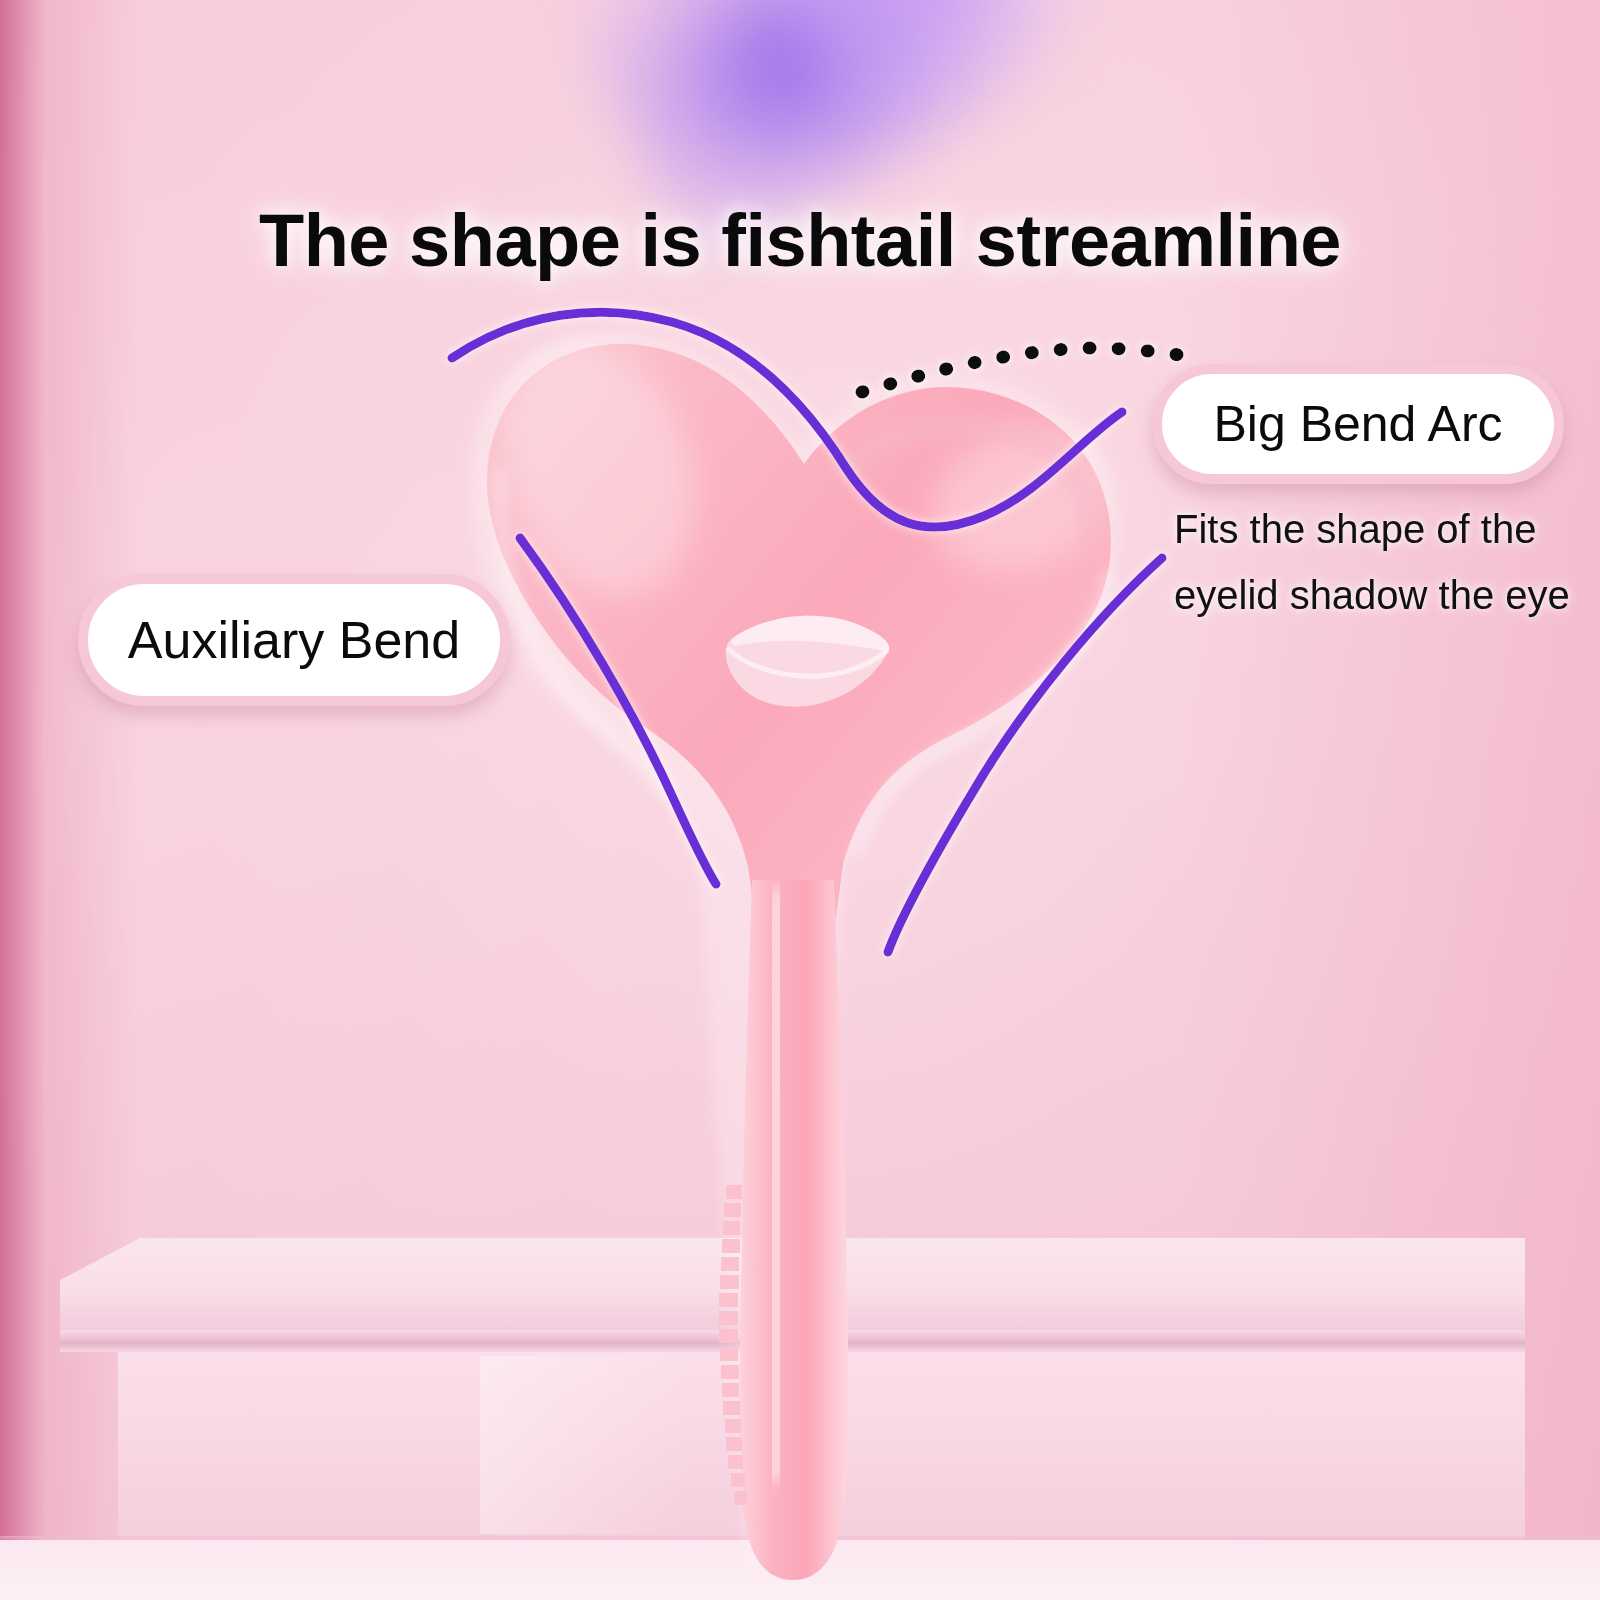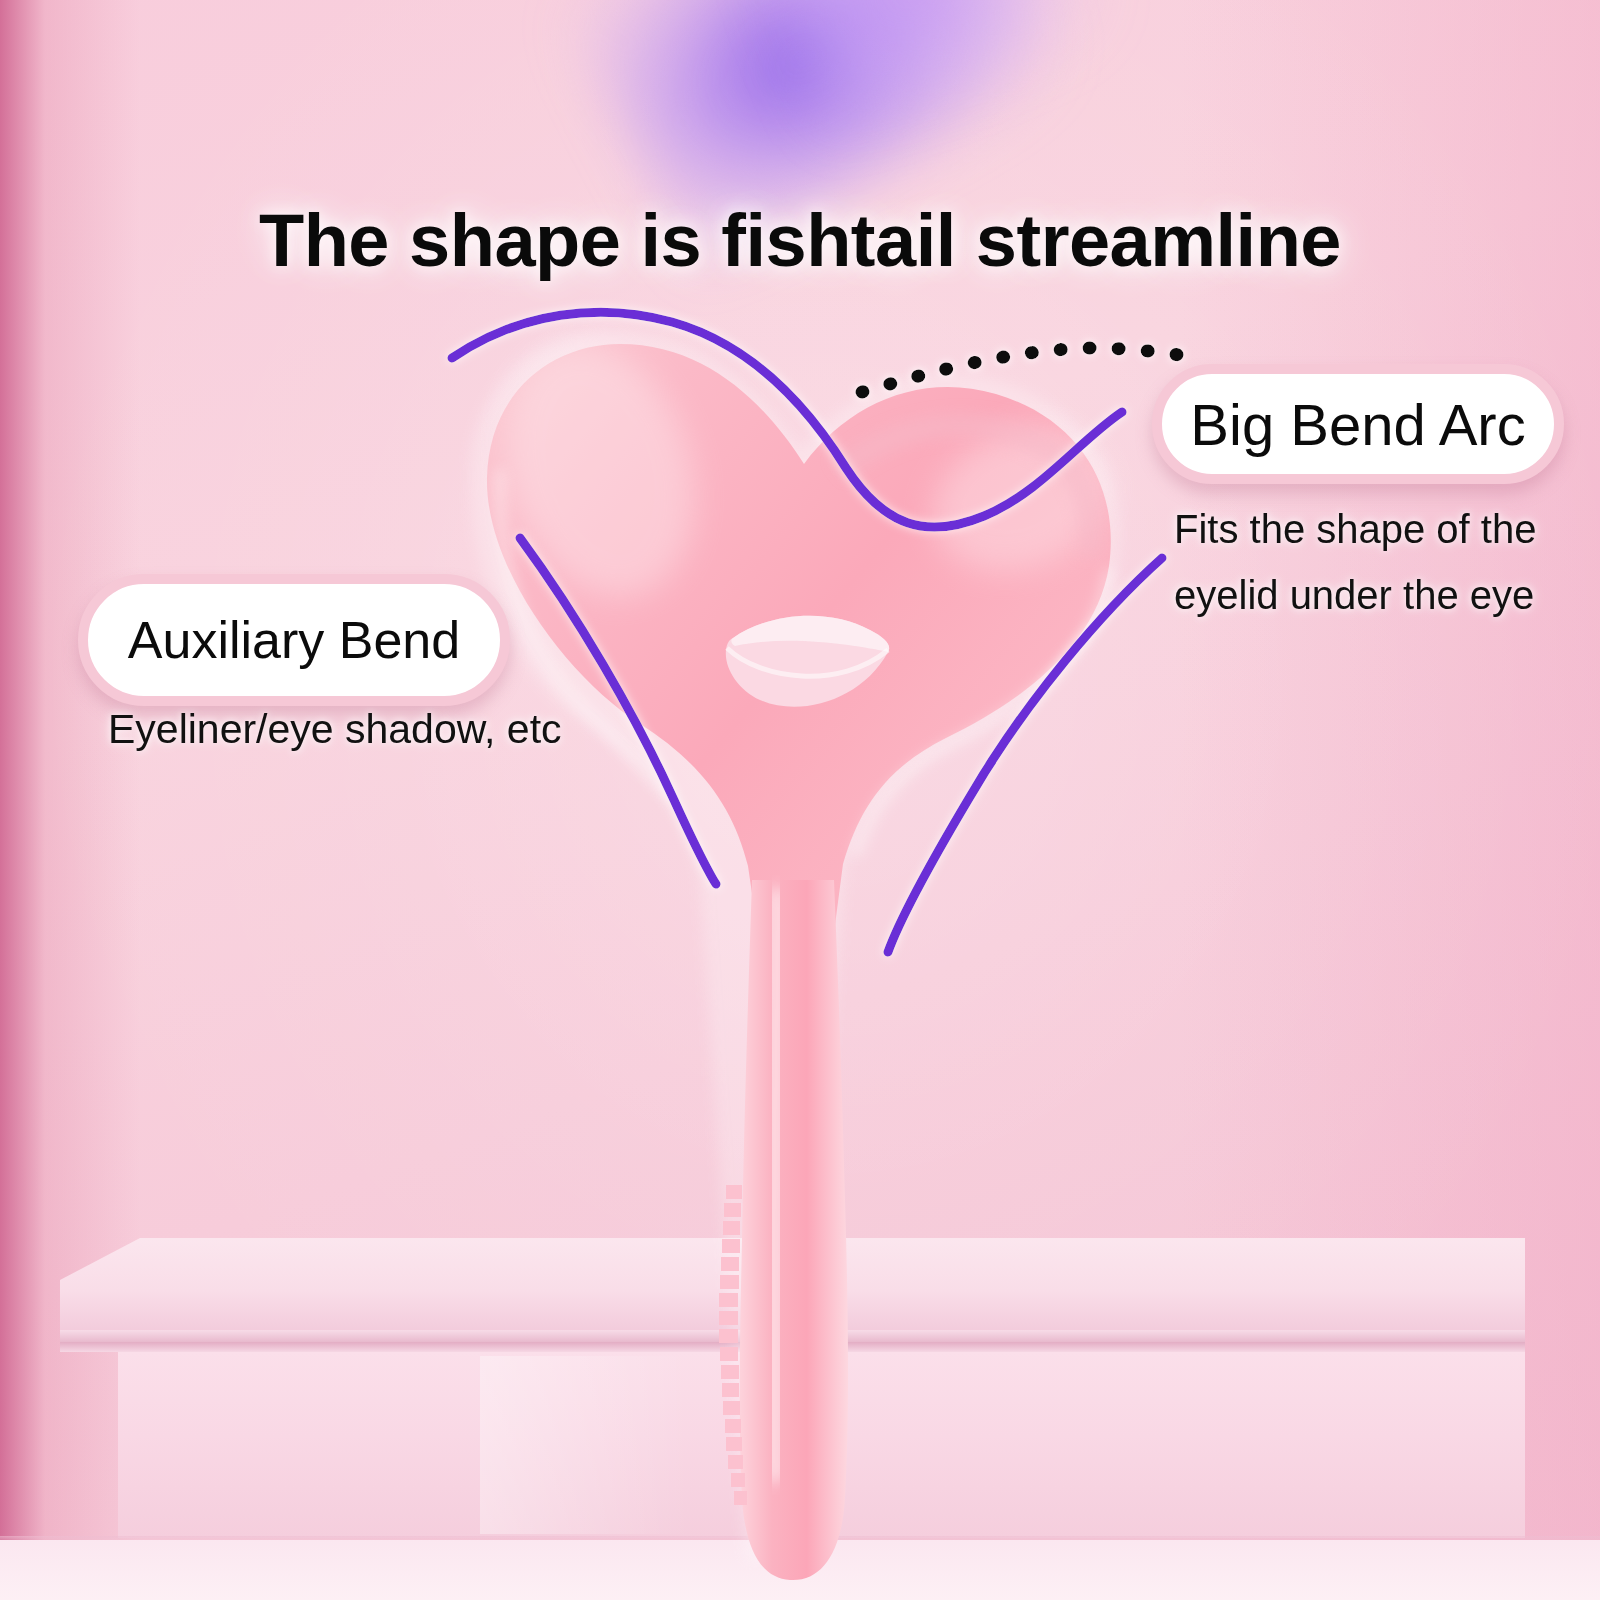--- a/index.html
+++ b/index.html
@@ -89,21 +89,21 @@
   .pill{
     position:absolute;
     background:#ffffff;
     border:10px solid #f6c8d6;
     border-radius:70px;
     box-shadow:0 10px 16px rgba(196,120,150,.35);
     display:flex;align-items:center;justify-content:center;
     color:#0b0b0b;
     white-space:nowrap;
   }
-  #pill-big{left:1152px;top:364px;width:392px;height:100px;font-size:58px;}
+  #pill-big{left:1152px;top:364px;width:392px;height:100px;font-size:50px;}
   #pill-aux{left:78px;top:574px;width:412px;height:112px;font-size:52px;}
 
   .caption{
     position:absolute;color:#111;font-size:40px;line-height:66px;
     text-shadow:0 0 7px rgba(255,255,255,.9),0 0 14px rgba(255,255,255,.7);
     white-space:nowrap;
   }
   #cap-big{left:1174px;top:496px;}
   #cap-aux{left:108px;top:696px;font-size:41px;}
 
@@ -268,21 +268,18 @@
              C1130,348 1160,352 1186,356" stroke="#0a0a0a" stroke-width="13" fill="none" stroke-linecap="round" stroke-dasharray="1 28"></path>
 
     <path filter="url(#dotGlow)" d="M494,622 L606,622" stroke="#0a0a0a" stroke-width="13" fill="none" stroke-linecap="round" stroke-dasharray="1 21"></path>
   </svg>
 
   <div class="title">The shape is fishtail streamline</div>
 
   <div class="pill" id="pill-big">Big Bend Arc</div>
   <div class="caption" id="cap-big">
     <div>Fits the shape of the</div>
-    <div>eyelid under the eye</div>
+    <div>eyelid shadow the eye</div>
   </div>
 
   <div class="pill" id="pill-aux">Auxiliary Bend</div>
-  <div class="caption" id="cap-aux">
-    <div>Eyeliner/eye shadow, etc</div>
-  </div>
 
 </div>
 
 </body></html>

